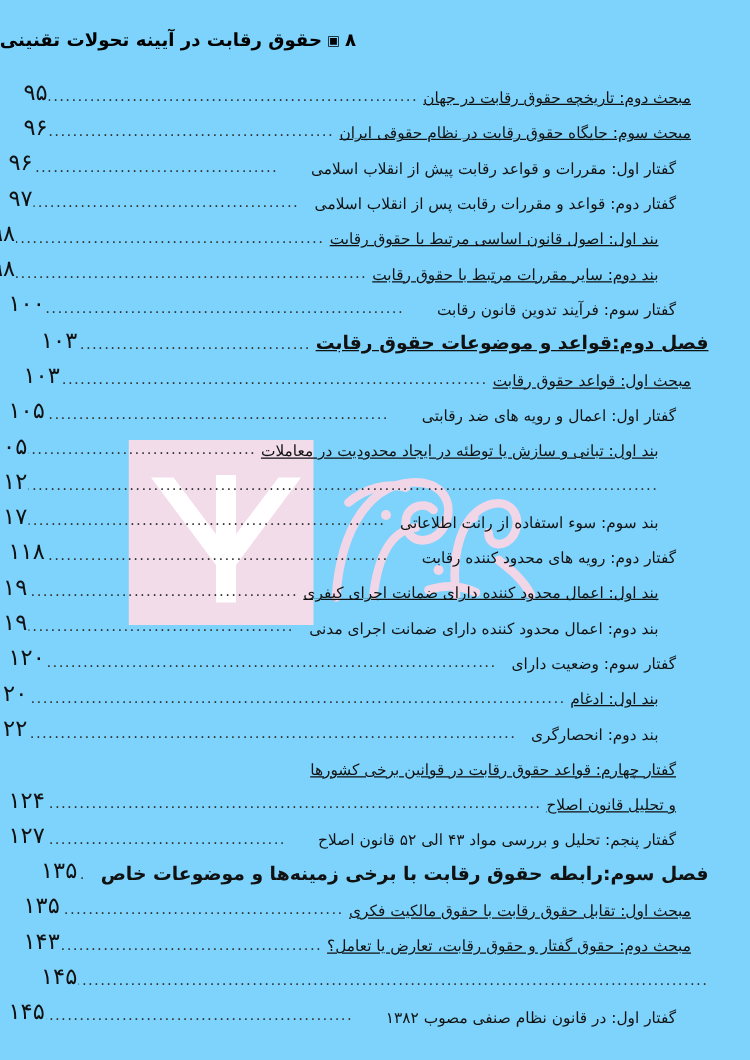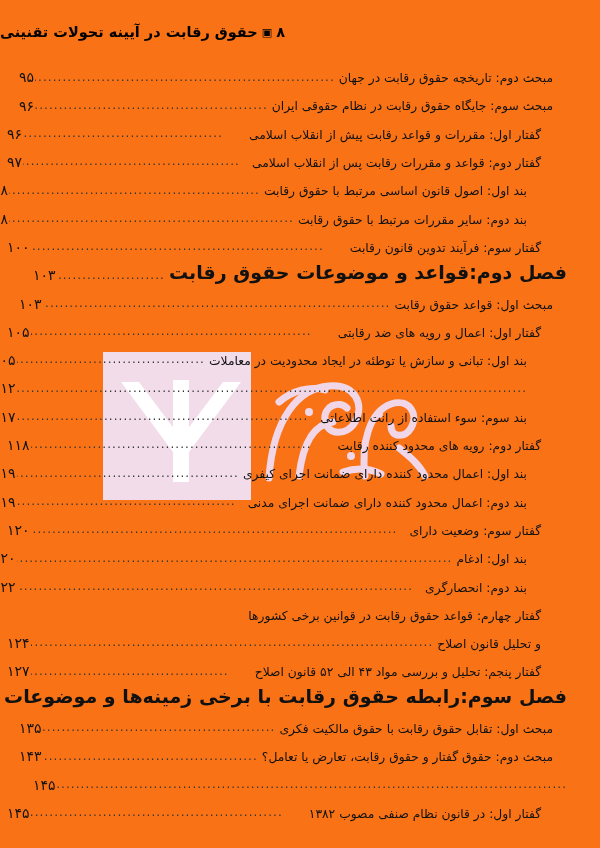--- a/index.html
+++ b/index.html
@@ -8,21 +8,21 @@
     padding: 0;
     background: #ffffff;
   }
   body {
     font-family: "DejaVu Sans", "Liberation Sans", sans-serif;
   }
   #page {
     position: relative;
     width: 600px;
     height: 848px;
-    background: #f97316;
+    background: #7dd3fc;
     overflow: hidden;
     box-sizing: border-box;
   }
 
   
   #watermark {
     position: absolute;
     left: 103px;
     top: 352px;
     width: 330px;
@@ -99,35 +99,35 @@
     letter-spacing: 1.05px;
     font-size: 12px;
     color: #333;
   }
   .toc-page {
     flex: 0 0 auto;
     padding-right: 1px;
     direction: ltr;
     unicode-bidi: isolate;
     text-align: left;
-    font-size: 14px;
-  }
-
-  
-  .gap-1 .toc-label { padding-left: 4px; }
+    font-size: 18px;
+  }
+
+  
+  .gap-1 .toc-label { padding-left: 4px; text-decoration: underline; }
   .gap-2 .toc-label { padding-left: 12px; }
   .gap-3 .toc-label { padding-left: 26px; text-align: center; }
 
   
   .lvl-chapter { }
   .lvl-mabhas  { margin-right: 14px; }
   .lvl-goftar  { margin-right: 26px; }
   .lvl-band    { margin-right: 40px; }
 
-  .bold .toc-label { font-weight: bold; font-size: 19px; }
+  .bold .toc-label { font-weight: bold; font-size: 15px; }
   .toc-row.wrap-head .toc-dots::before { content: ""; }
 
   
   .toc-row.leader-only .toc-label { padding: 0; }
 </style>
 </head>
 <body>
 
 <div id="page">
 

